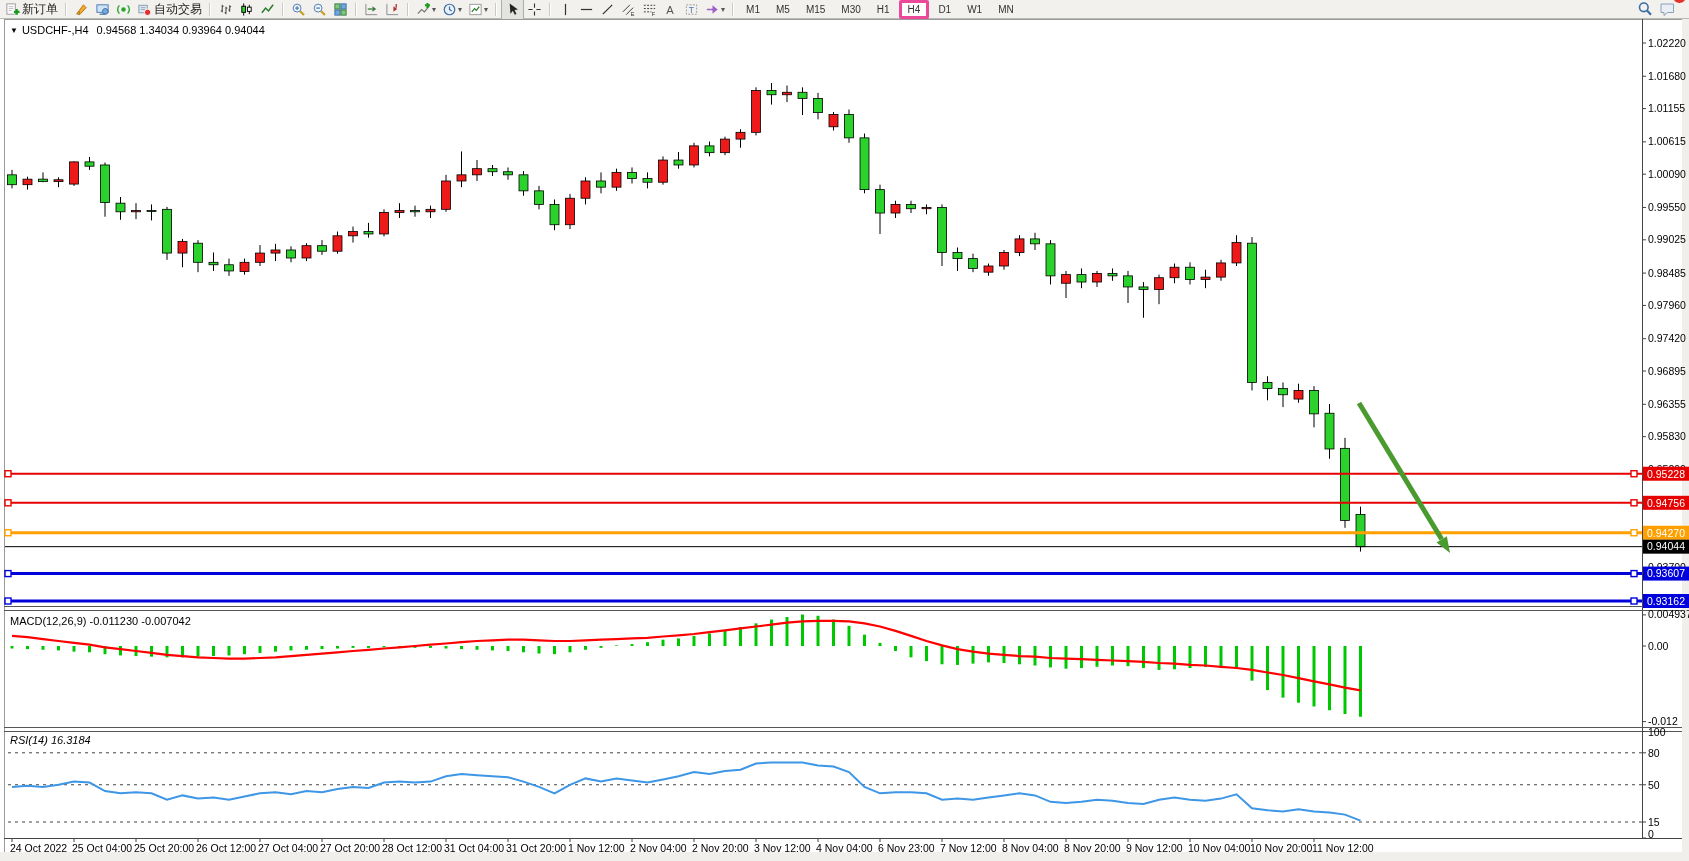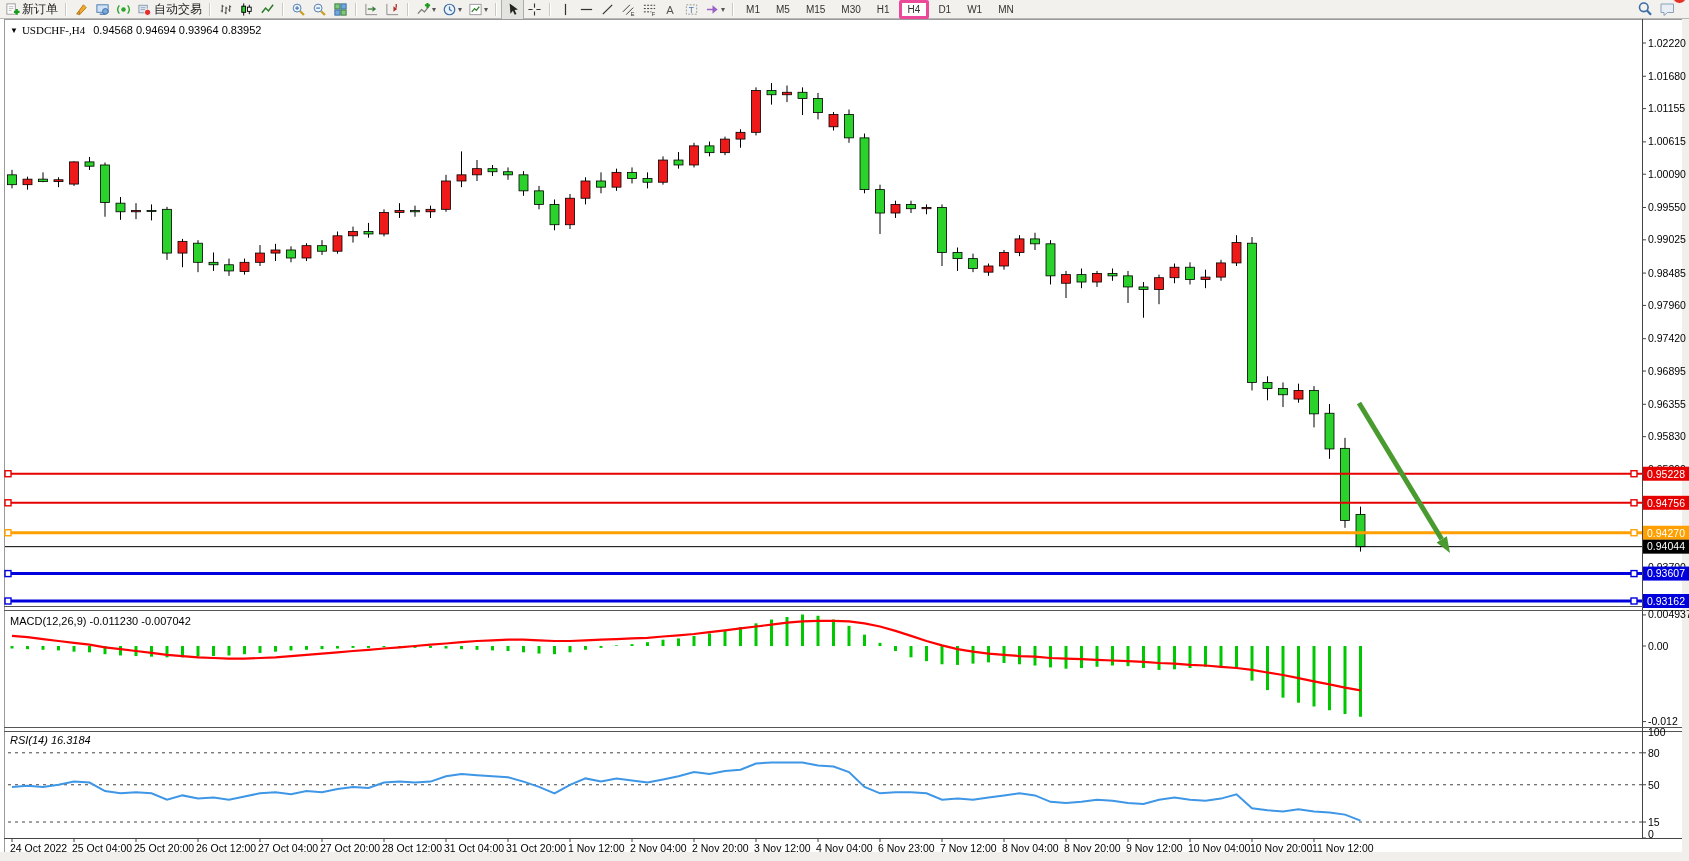--- a/index.html
+++ b/index.html
@@ -20,21 +20,21 @@
   #tb-right{margin-left:auto;display:flex;align-items:center;position:relative;padding-right:8px;}
   #notif-badge{position:absolute;right:0px;top:-4px;background:#e03226;color:#fff;
         font-size:10px;font-weight:bold;border-radius:50%;width:13px;height:13px;
         line-height:13px;text-align:center;border:1px solid #fff;}
   
   #chart-wrap{position:absolute;left:0;top:19px;width:1689px;height:842px;background:#fff;}
   #chart-svg{position:absolute;left:0;top:0;}
   .overlay-label{position:absolute;font-size:11px;color:#000;white-space:nowrap;z-index:5;}
   #chart-title{left:10px;top:5px;}
   #chart-title .caret{font-size:8px;position:relative;top:-1px;margin-right:4px;}
-  #chart-title .sym{margin-right:8px;font-family:Liberation Serif, serif;}
+  #chart-title .sym{margin-right:8px;}
   #macd-label{left:10px;top:596px;text-align:right;}
   #rsi-label{left:10px;top:715px;font-style:italic;}
 </style>
 </head>
 <body>
 
 <div id="toolbar">
   <div class="tbtn">
     <span>
         <svg width="15" height="15" viewBox="0 0 16 16">
@@ -690,17 +690,17 @@
       <rect x="1643" y="506.7431158750694" width="46" height="14" fill="#ffa000"></rect>
       <text x="1666" y="517.5431158750694" font-size="10.5" fill="#fff" text-anchor="middle" font-family="Liberation Sans,sans-serif">0.94270</text>
       <rect x="1643" y="520.6653730056055" width="46" height="14" fill="#000000"></rect>
       <text x="1666" y="531.4653730056054" font-size="10.5" fill="#fff" text-anchor="middle" font-family="Liberation Sans,sans-serif">0.94044</text>
       <rect x="1643" y="547.5858436518206" width="46" height="14" fill="#0000dd"></rect>
       <text x="1666" y="558.3858436518206" font-size="10.5" fill="#fff" text-anchor="middle" font-family="Liberation Sans,sans-serif">0.93607</text>
       <rect x="1643" y="574.9991375592928" width="46" height="14" fill="#0000dd"></rect>
       <text x="1666" y="585.7991375592927" font-size="10.5" fill="#fff" text-anchor="middle" font-family="Liberation Sans,sans-serif">0.93162</text>
     </svg>
   <div class="overlay-label" id="chart-title">
-    <span class="caret">▼</span><span class="sym">USDCHF-,H4</span><span>0.94568 0.94694 0.93964 0.83952</span>
+    <span class="caret">▼</span><span class="sym">USDCHF-,H4</span><span>0.94568 1.34034 0.93964 0.94044</span>
   </div>
   <div class="overlay-label" id="macd-label">MACD(12,26,9) -0.011230 -0.007042</div>
   <div class="overlay-label" id="rsi-label">RSI(14) 16.3184</div>
 </div>
 
 </body></html>

